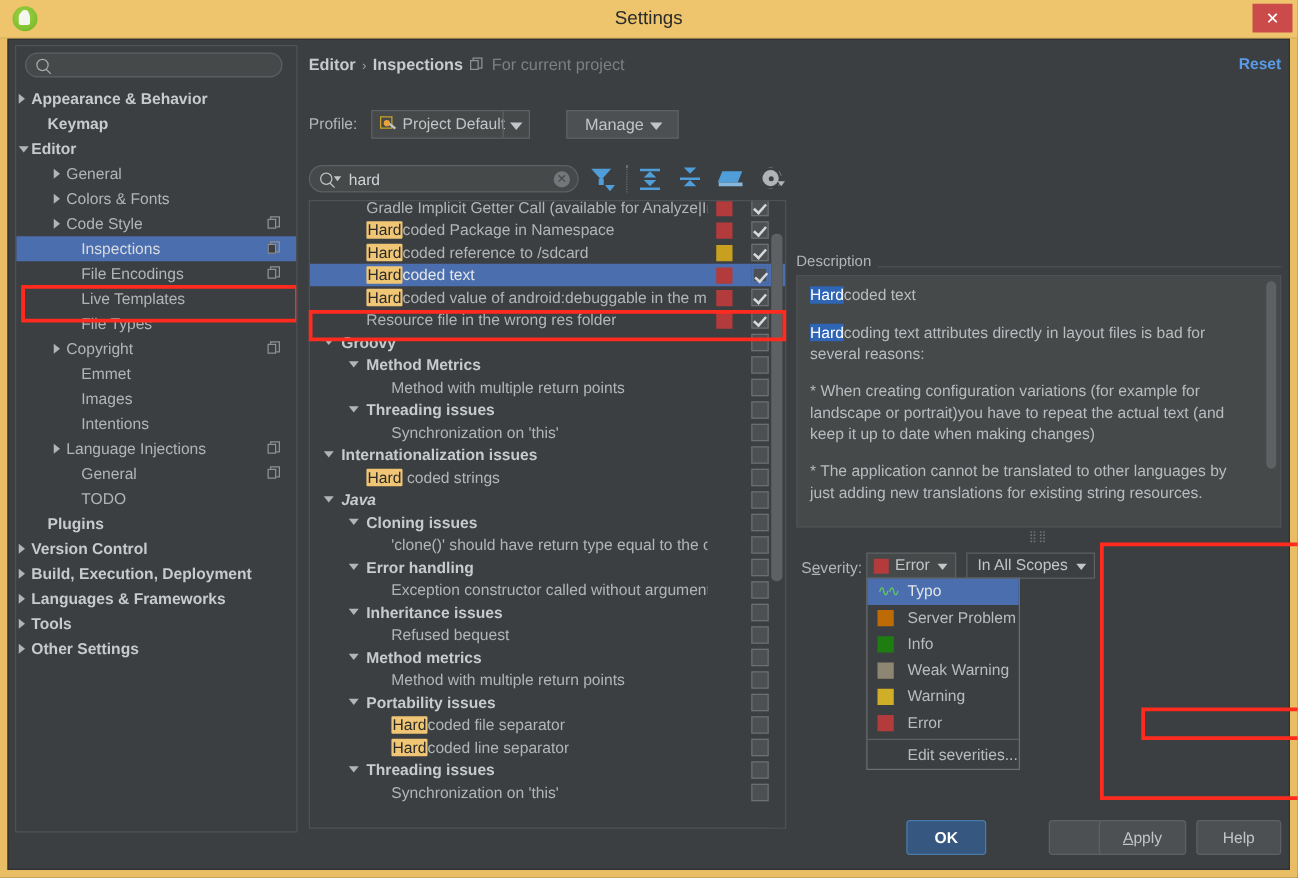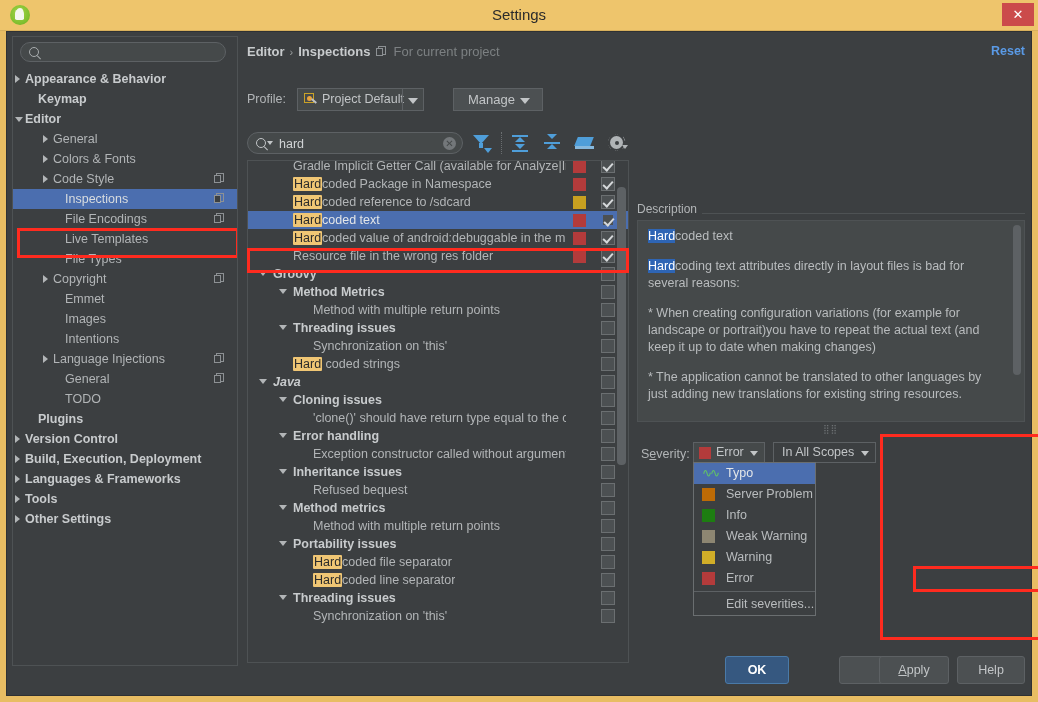--- a/index.html
+++ b/index.html
@@ -867,20 +867,25 @@
             </div>
             <div class="irow group">
               <span class="iarrow" style="left: 31px;"></span>
               <span class="ilabel" style="left: 45px; max-width: 273px;">Threading issues</span>
               <span class="cbox"></span>
             </div>
             <div class="irow">
               <span class="ilabel" style="left: 65px; max-width: 253px;">Synchronization on 'this'</span>
               <span class="cbox"></span>
             </div>
+            <div class="irow group">
+              <span class="iarrow" style="left: 11px;"></span>
+              <span class="ilabel" style="left: 25px; max-width: 293px;">Internationalization issues</span>
+              <span class="cbox"></span>
+            </div>
             <div class="irow">
               <span class="ilabel" style="left: 45px; max-width: 273px;"><span class="hl">Hard</span> coded strings</span>
               <span class="cbox"></span>
             </div>
             <div class="irow group">
               <span class="iarrow" style="left: 11px;"></span>
               <span class="ilabel" style="left: 25px; max-width: 293px; font-style: italic;">Java</span>
               <span class="cbox"></span>
             </div>
             <div class="irow group">

